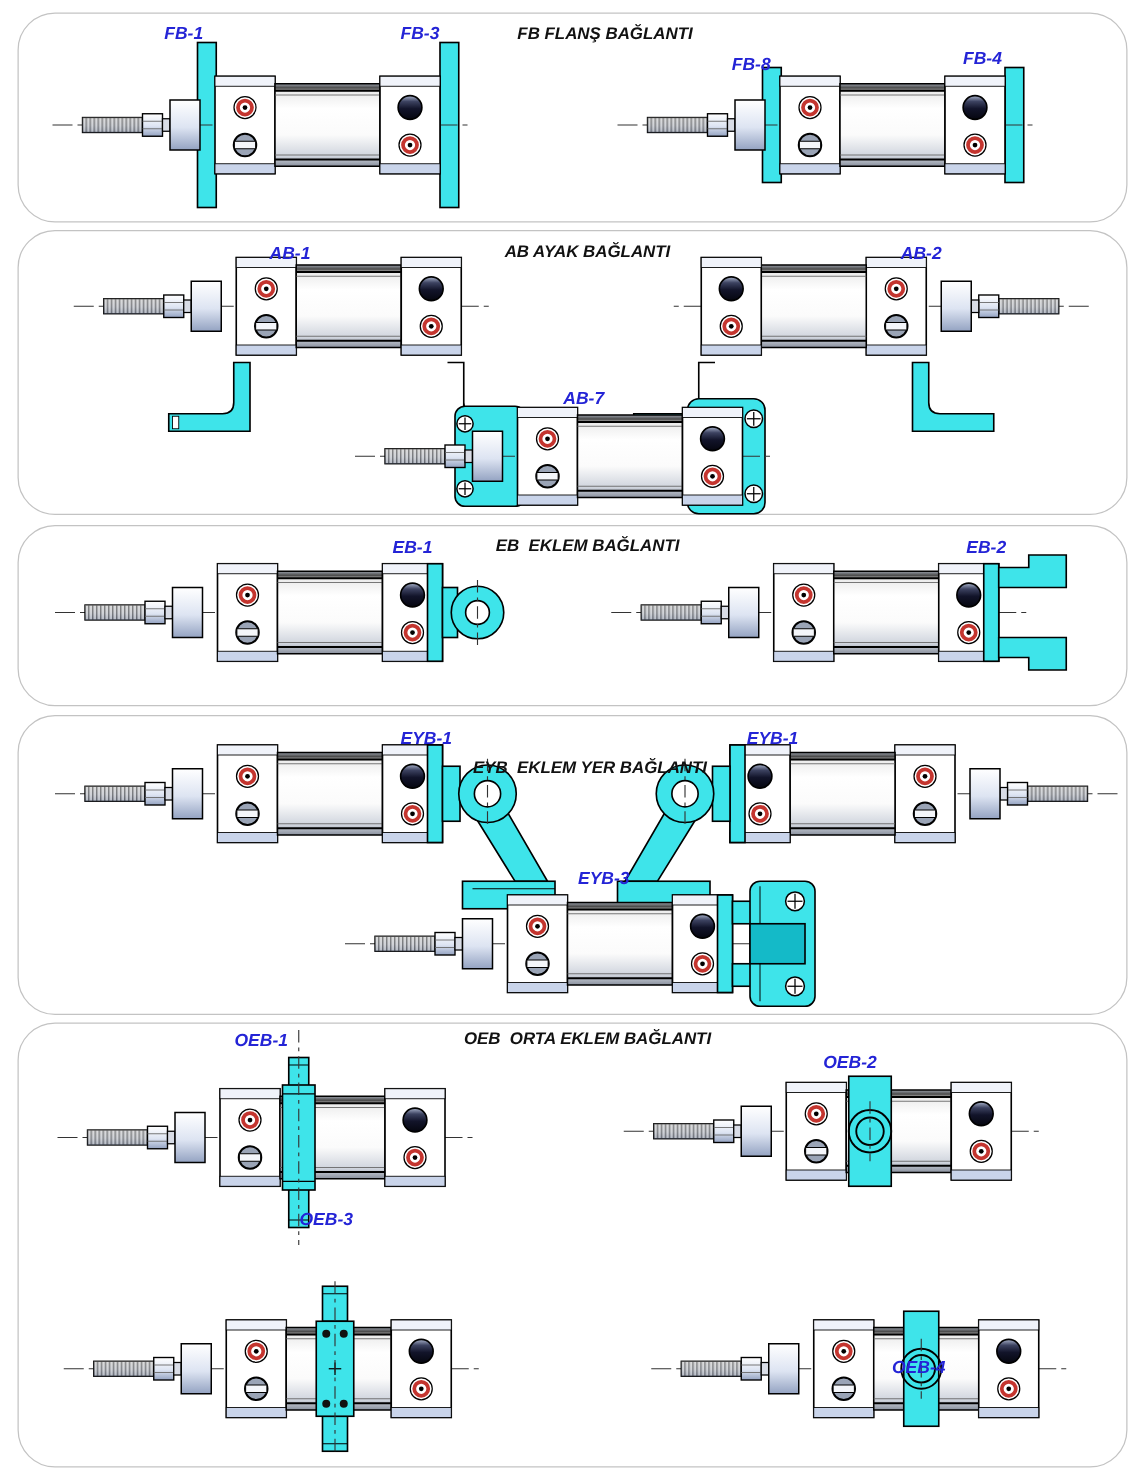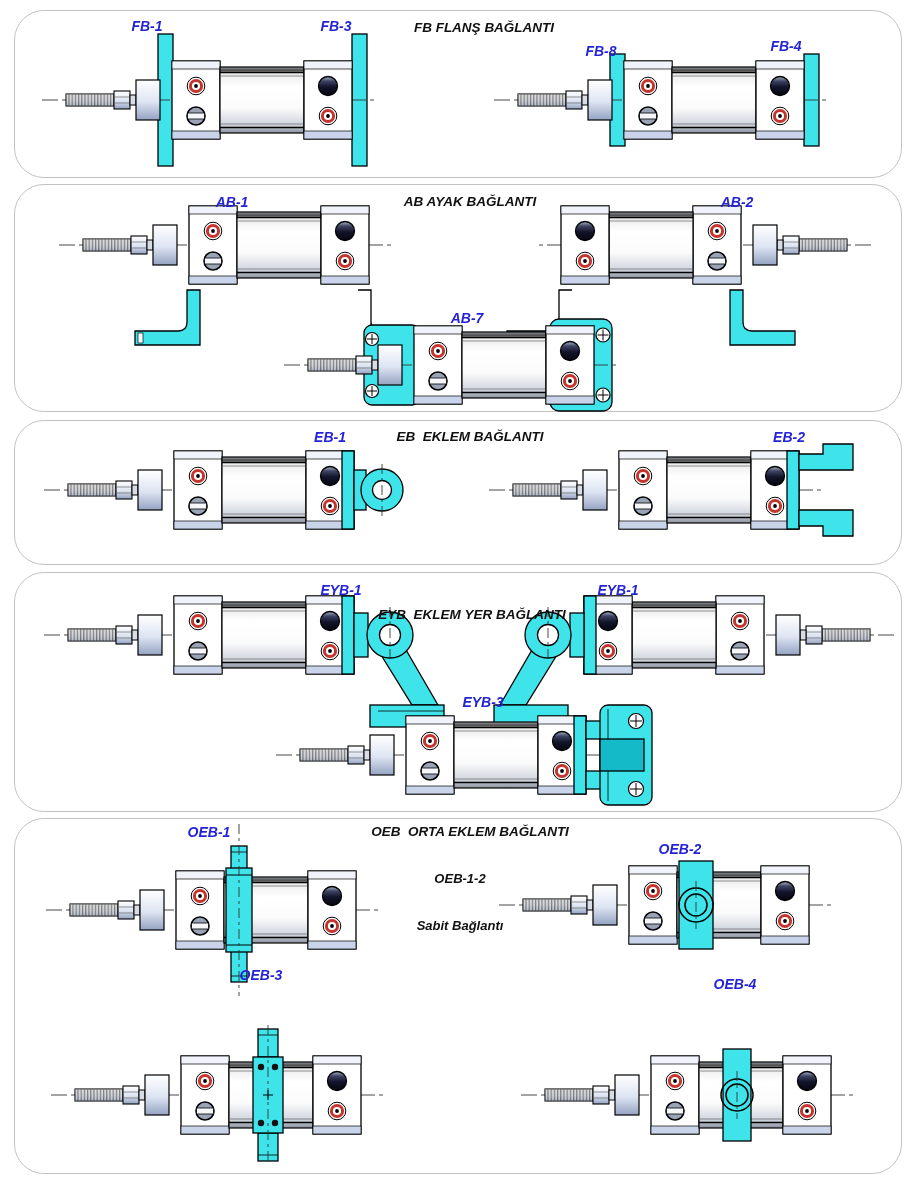--- a/index.html
+++ b/index.html
@@ -124,26 +124,22 @@
   <span class="lbl" style="left:737px;top:202px">AB-2</span>
   <span class="lbl" style="left:467px;top:318px">AB-7</span>
   <span class="lbl" style="left:330px;top:437px">EB-1</span>
   <span class="lbl" style="left:789px;top:437px">EB-2</span>
   <span class="lbl" style="left:341px;top:590px">EYB-1</span>
   <span class="lbl" style="left:618px;top:590px">EYB-1</span>
   <span class="lbl" style="left:483px;top:702px">EYB-3</span>
   <span class="lbl" style="left:209px;top:832px">OEB-1</span>
   <span class="lbl" style="left:680px;top:849px">OEB-2</span>
   <span class="lbl" style="left:261px;top:975px">OEB-3</span>
-  <span class="lbl" style="left:735px;top:984px">OEB-4</span>
-
-  <div class="note" style="left:460px;top:902px">
-    <span style="display:block">OEB-1-2</span>
-    <span style="display:block">Sabit Bağlantı</span>
-  </div>
+  <span class="lbl" style="left:735px;top:1093px">OEB-4</span>
+
 
   <svg class="cyl" style="left:38px;top:-30px" viewBox="0 0 340 260">
     <g transform="translate(20,50)">
       <rect class="cy" x="100" y="14" width="15" height="132"></rect>
       <rect class="cy" x="294" y="14" width="15" height="132"></rect>
       <use href="#cylBase"></use>
     </g>
   </svg>
 
   <svg class="cyl" style="left:490px;top:-30px" viewBox="0 0 340 260">

